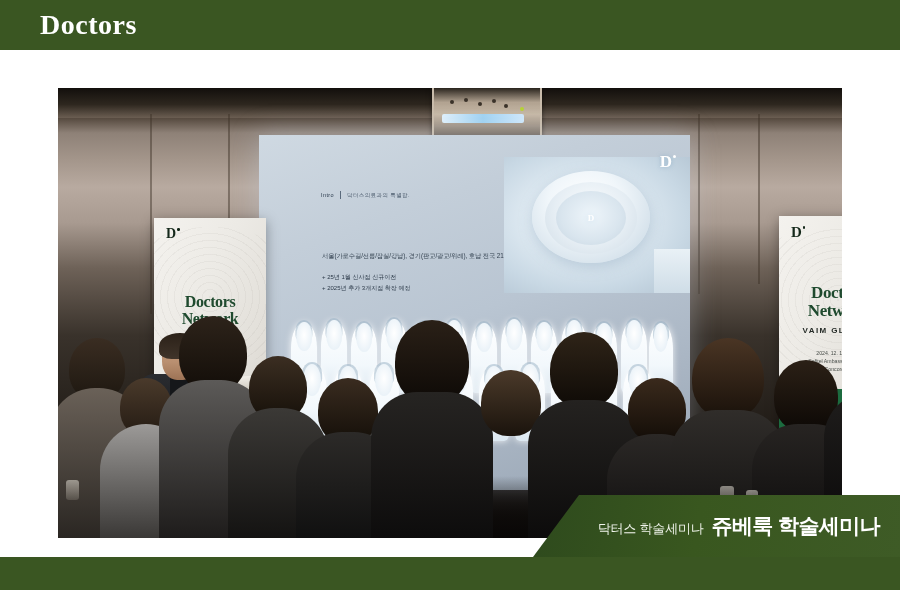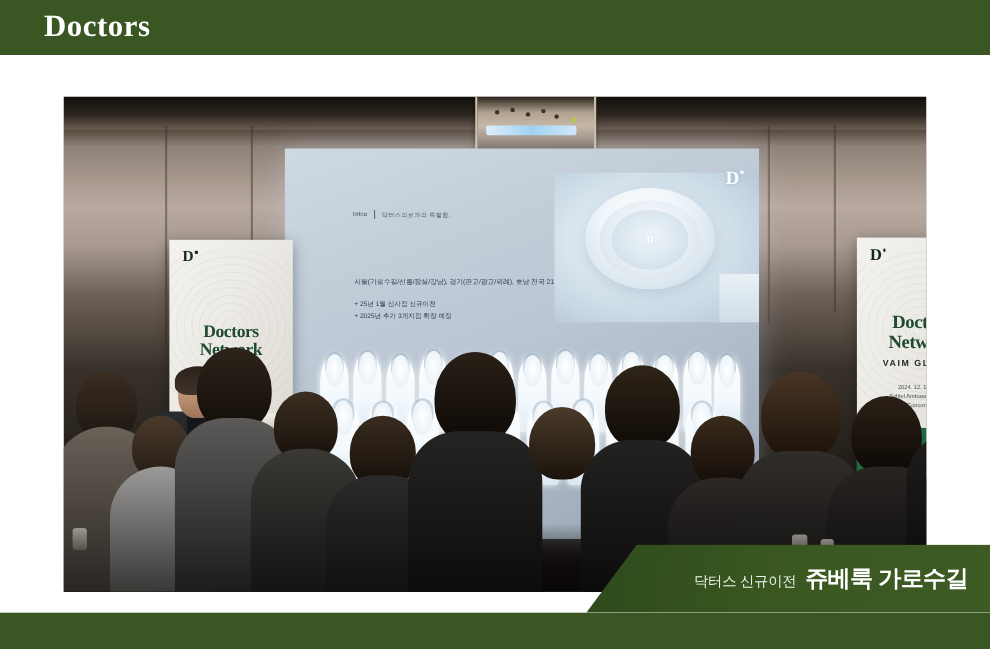--- a/index.html
+++ b/index.html
@@ -630,20 +630,20 @@
     </div>
 
     <div class="glassware" style="left:662px; top:398px; width:14px; height:22px;"></div>
     <div class="glassware" style="left:688px; top:402px; width:12px; height:18px;"></div>
     <div class="glassware" style="left:8px;   top:392px; width:13px; height:20px;"></div>
 
   </div>
 
   <div class="caption-ribbon">
     <div class="caption-text">
-      <span class="caption-pre">닥터스 신규이전</span>
-      <span class="caption-main">쥬베룩 가로수길</span>
+      <span class="caption-pre">닥터스 학술세미나</span>
+      <span class="caption-main">쥬베룩 학술세미나</span>
     </div>
   </div>
 
   <div class="footer-band"></div>
 
 </div>
 
 </body></html>

